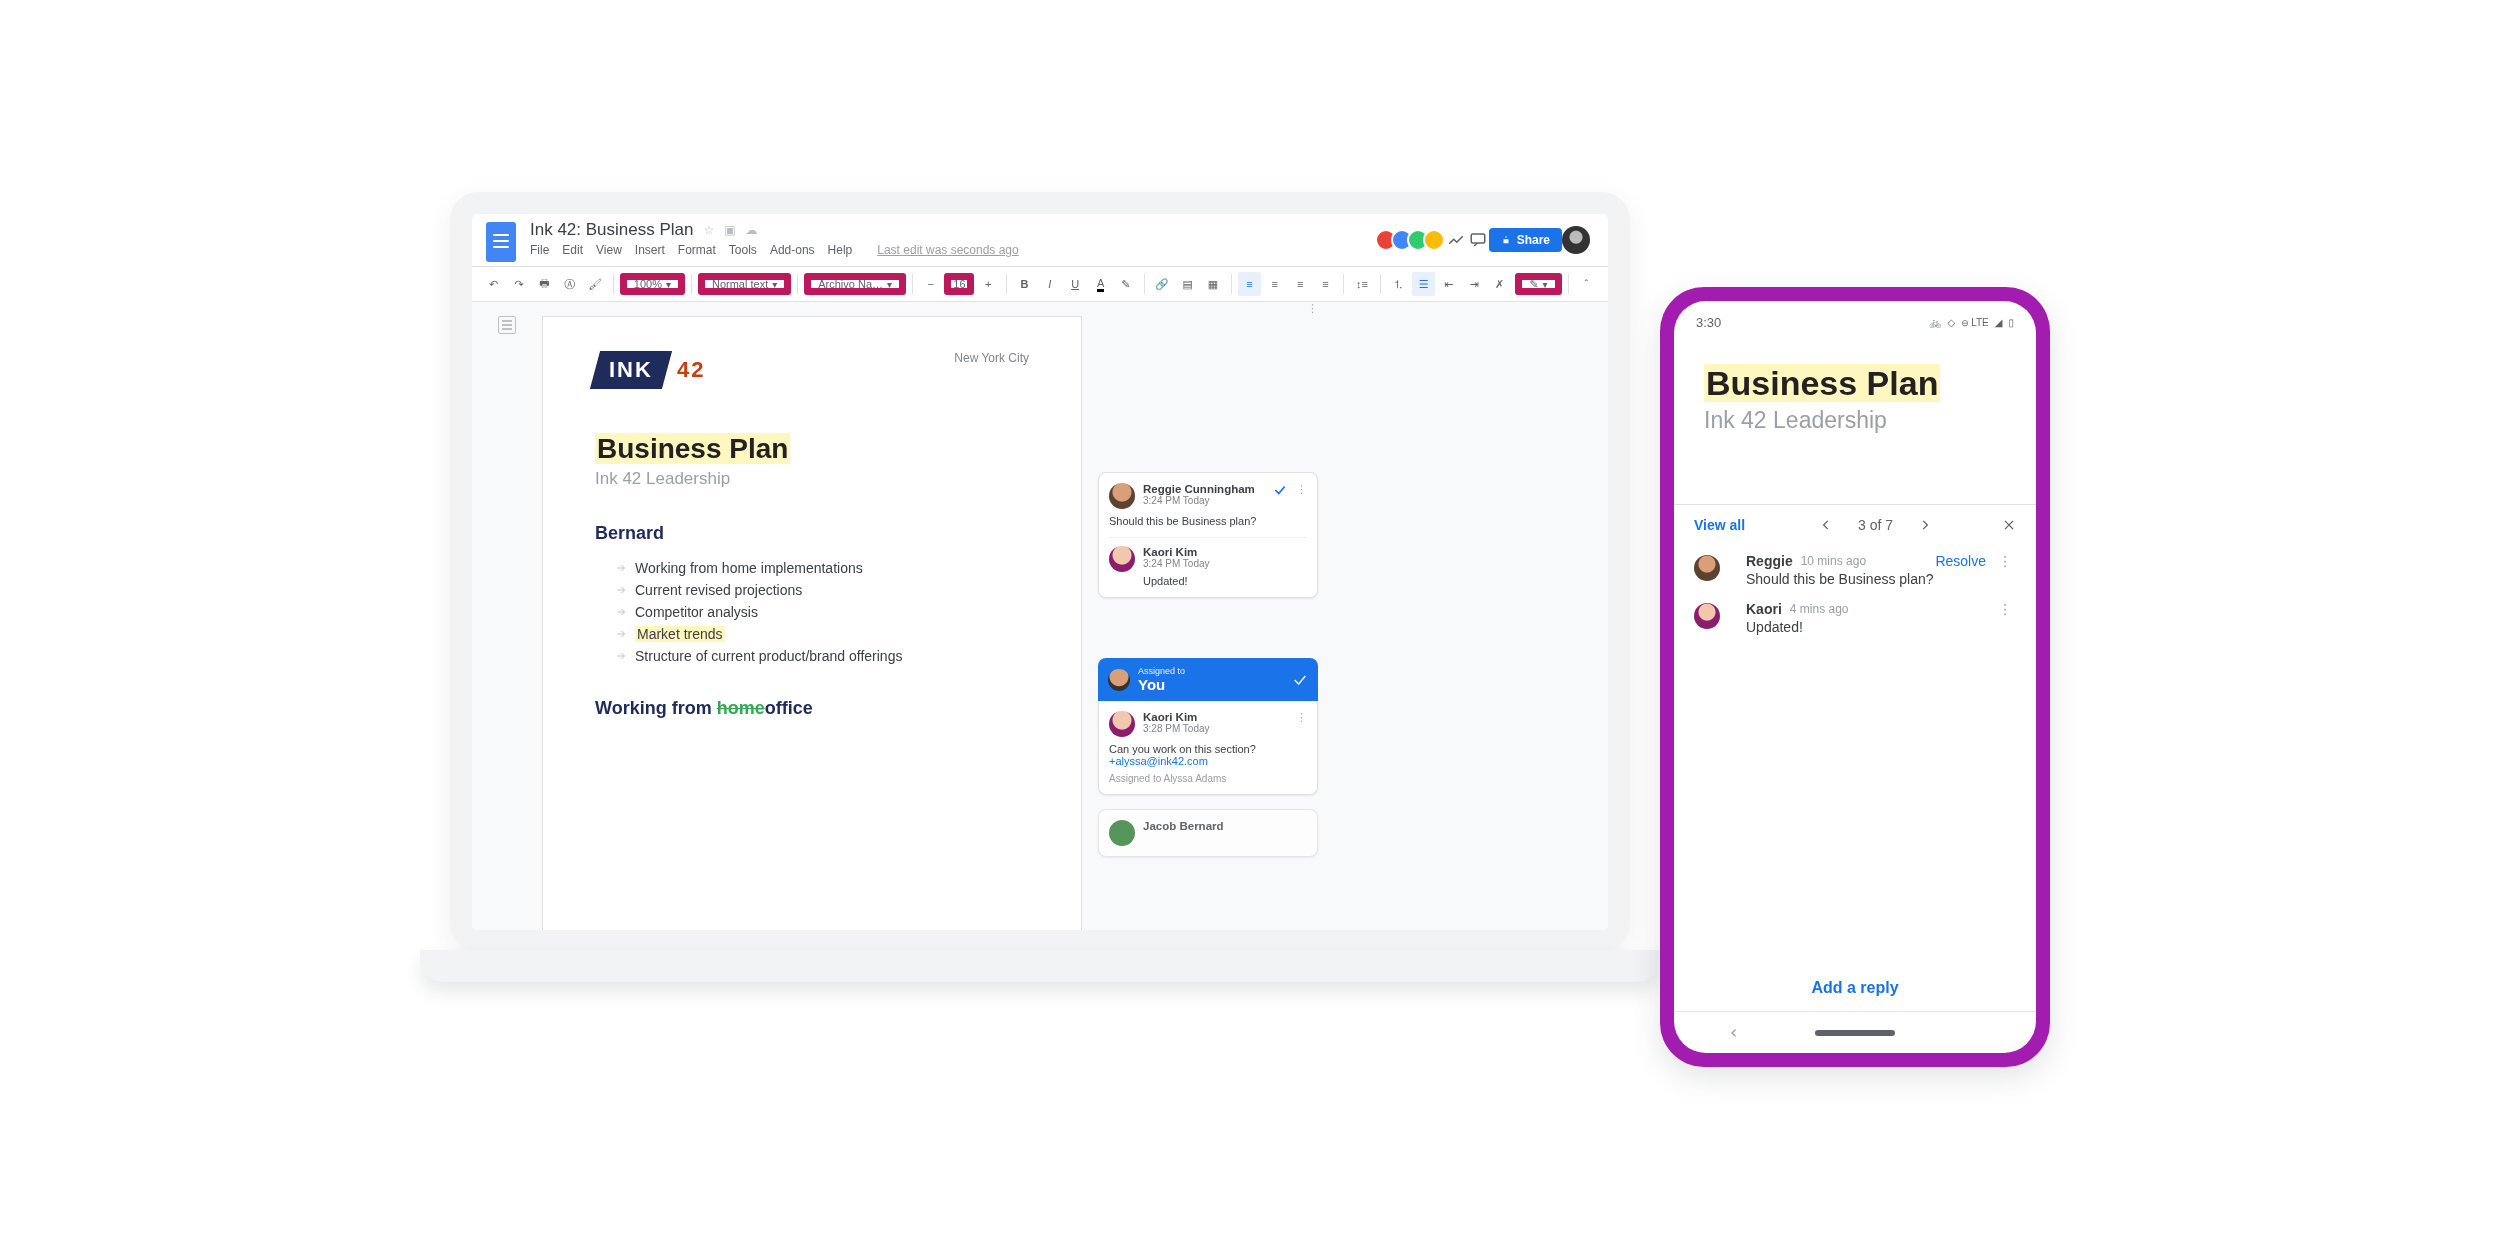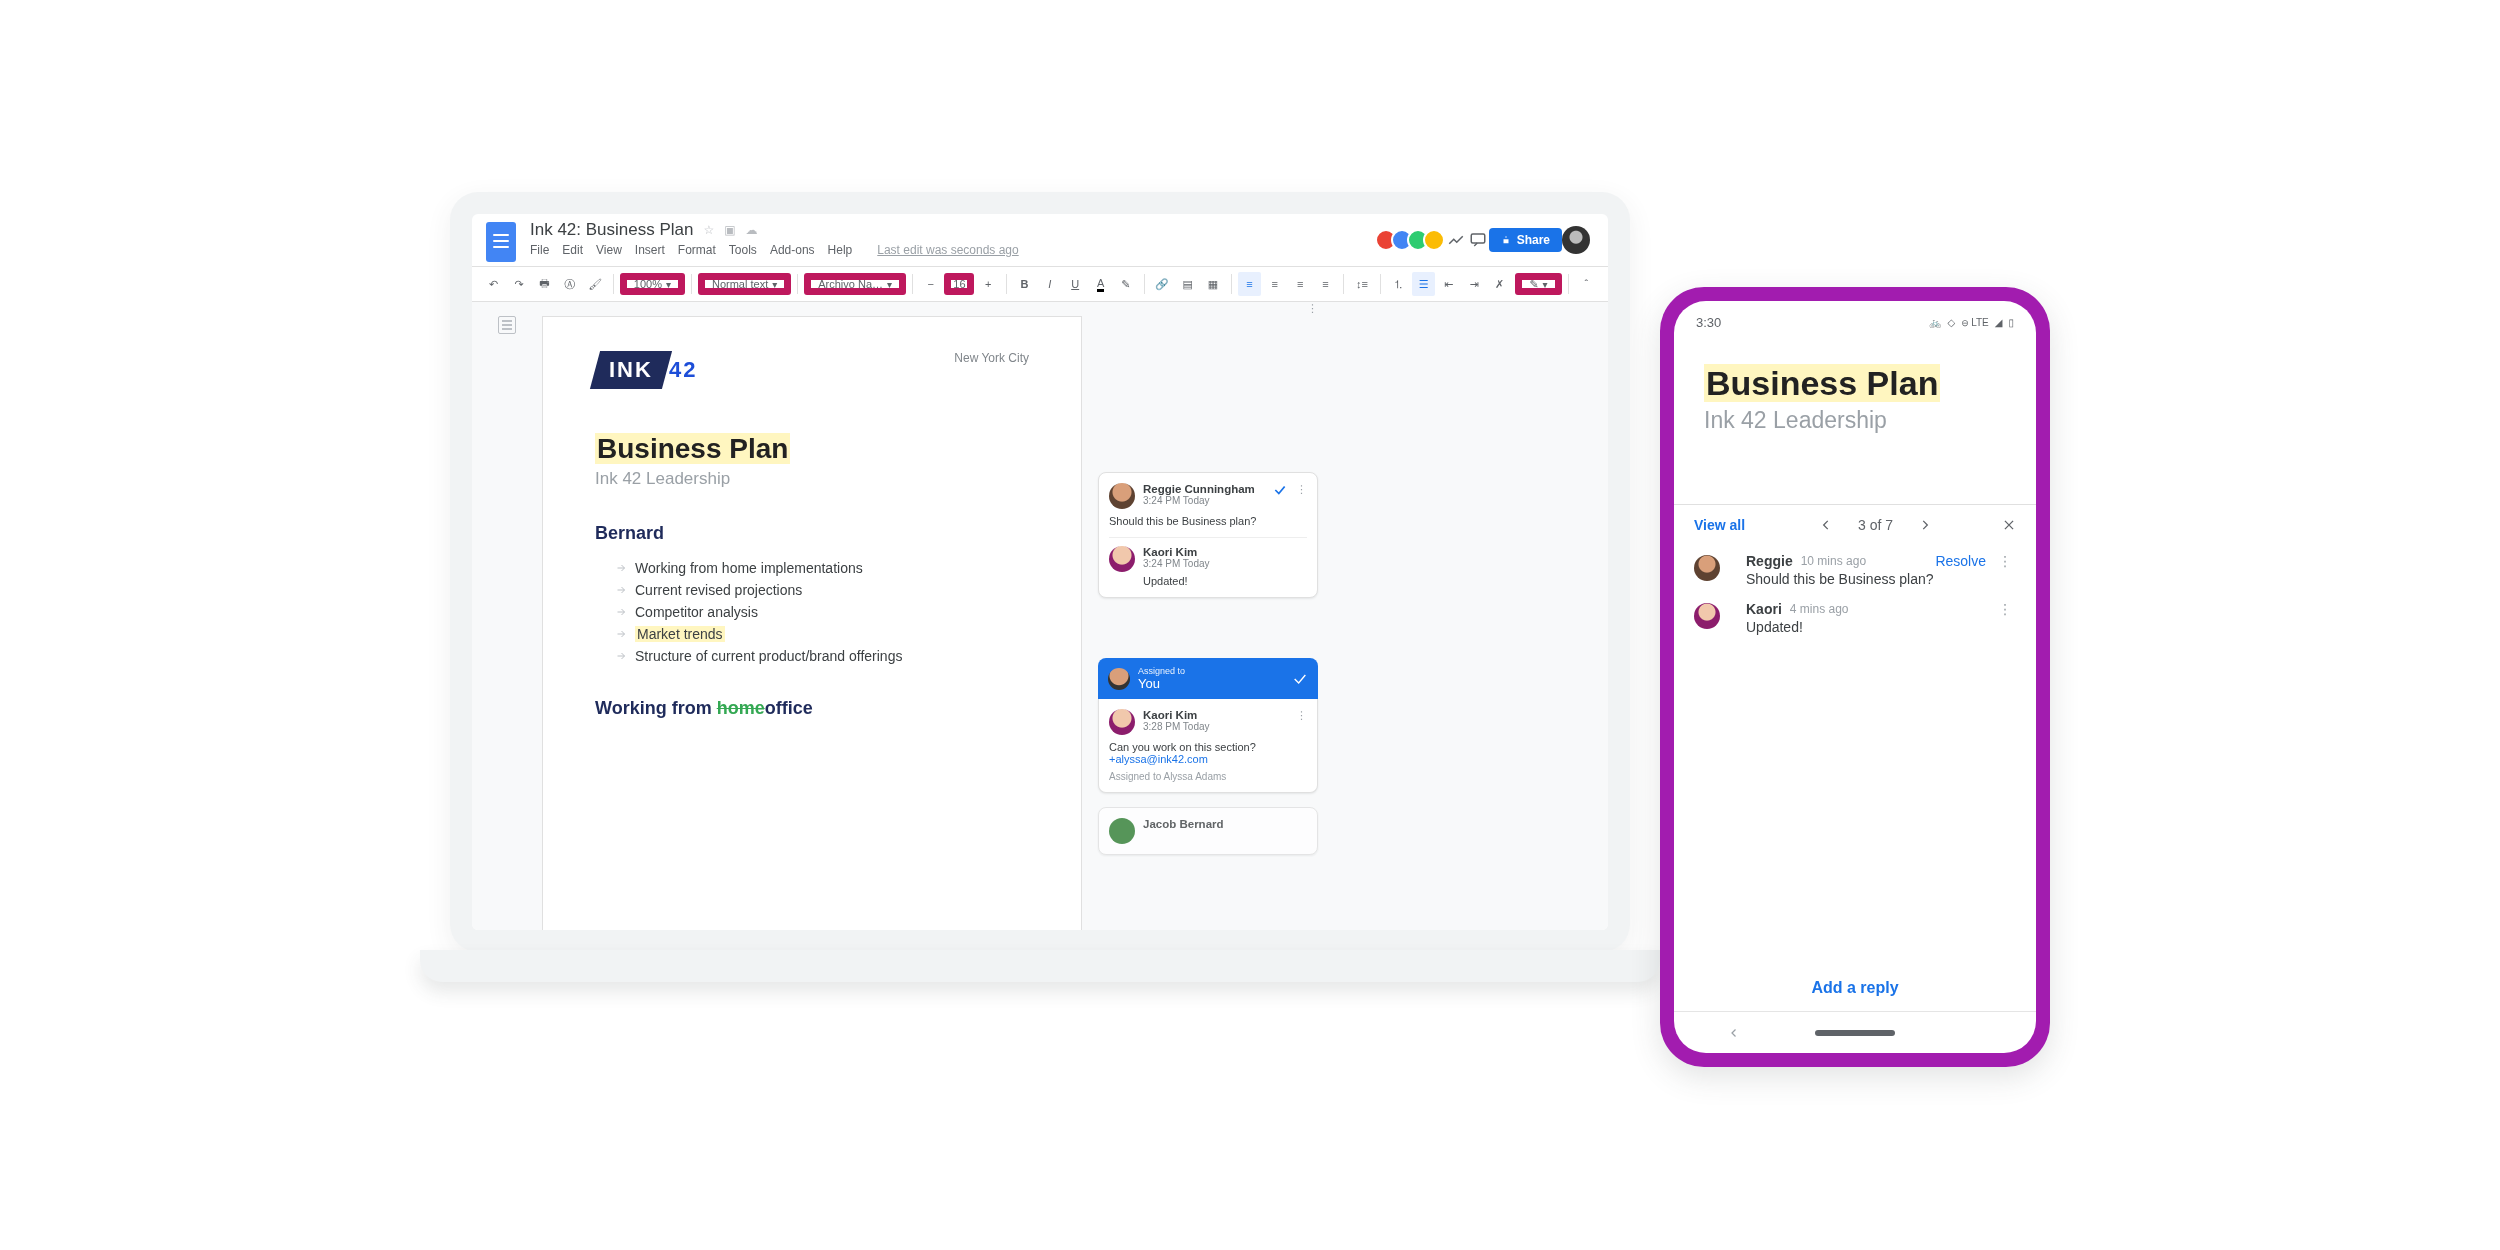--- a/index.html
+++ b/index.html
@@ -136,21 +136,21 @@
     font-family: Georgia, 'Times New Roman', serif;
     font-size: 14px;
     position: relative;
     height: 800px;
   }
 
   .logo-row{display:flex;justify-content:space-between;align-items:flex-start;}
   .ink42-logo{display:flex;align-items:center;font-family:Arial,Helvetica,sans-serif;font-weight:700;font-size:22px;letter-spacing:2px;}
   .ink42-logo .ink{background:#1f2b5b;color:#fff;padding:6px 14px;transform:skewX(-15deg);}
   .ink42-logo .ink span{display:inline-block;transform:skewX(15deg);}
-  .ink42-logo .n42{color:#1d4ed8;margin-left:2px;}
+  .ink42-logo .n42{color:#c2410c;margin-left:10px;}
   .city{font-size:12px;color:#80868b;font-family:Arial;}
 
   .hilite{background:#fff6c0;padding:0 2px;}
   .doc-h1{font-size:28px;font-weight:700;margin-top:44px;font-family:Arial;color:#222;}
   .sub{color:#9aa0a6;font-size:17px;font-family:Arial;margin-top:4px;}
   .doc-h2{color:#1f2b5b;font-size:18px;font-weight:700;margin-top:34px;font-family:Arial;}
   .contents-list{margin-top:16px;margin-left:20px;}
   .contents-list li{list-style:none;display:flex;align-items:center;gap:8px;font-size:14px;font-family:Arial;color:#3c4043;margin-bottom:6px;}
   .contents-list svg{width:12px;height:12px;stroke:#bdc1c6;fill:none;stroke-width:2;}
   .strike{color:#34a853;text-decoration:line-through;}
@@ -178,21 +178,21 @@
   .ctime{font-size:10px;color:#80868b;}
   .cresolve{position:absolute;right:20px;top:0;color:#1a73e8;}
   .cmenu{position:absolute;right:0;top:0;color:#9aa0a6;}
   .ctext{margin-top:6px;padding-left:0;}
   .creply{margin-top:10px;border-top:1px solid #eee;padding-top:8px;display:flex;gap:8px;}
   .assigned-bar{
     background:#1a73e8;color:#fff;border-radius:8px 8px 0 0;
     padding:8px 10px;display:flex;align-items:center;gap:8px;font-size:10px;
   }
   .assigned-bar .lbl{font-size:9px;opacity:.9;}
-  .assigned-bar .who{font-size:13px;font-weight:400;}
+  .assigned-bar .who{font-size:15px;font-weight:700;}
   .assigned-bar svg{margin-left:auto;width:16px;height:16px;stroke:#fff;fill:none;stroke-width:2;}
   .attached{border-radius:0 0 8px 8px;margin-top:0;border-top:none;}
   .mention{color:#1a73e8;font-weight:500;}
   .assigned-to-note{color:#9aa0a6;font-size:10px;margin-top:6px;}
   
   .partial{opacity:.8}
 
   
   .phone{
     position:absolute;

